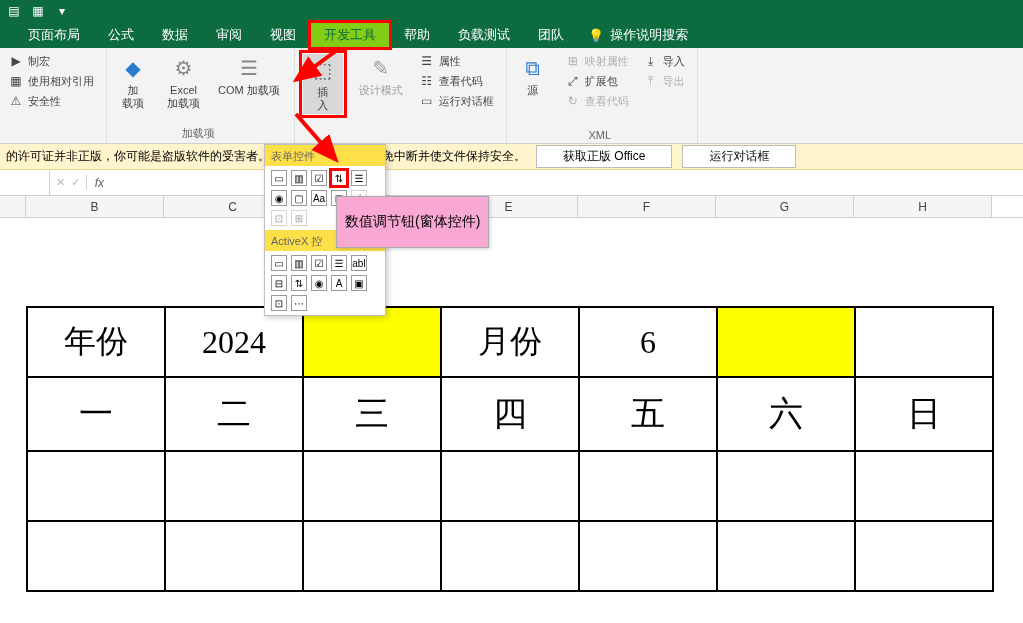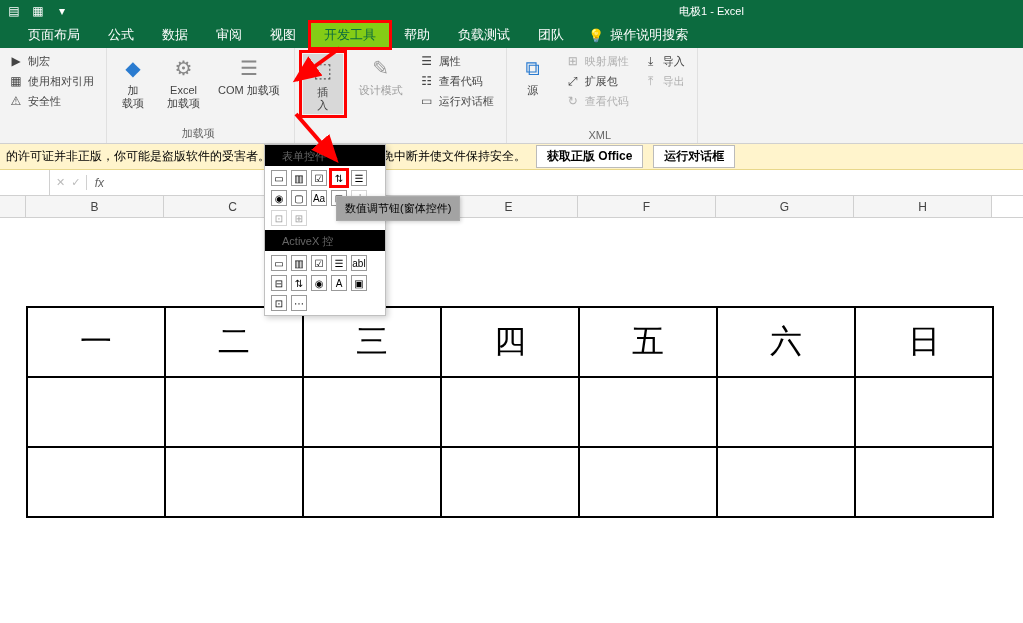--- a/index.html
+++ b/index.html
@@ -28,29 +28,29 @@
 .big-btn .ico { width:32px; height:28px; display:flex; align-items:center; justify-content:center; font-size:20px; }
 .big-btn .lbl { font-size:11px; text-align:center; line-height:13px; }
 .stack { display:flex; flex-direction:column; gap:2px; }
 .row-item { display:flex; align-items:center; gap:4px; padding:1px 2px; cursor:pointer; white-space:nowrap; }
 .row-item .ico { width:16px; height:16px; display:flex; align-items:center; justify-content:center; font-size:12px; }
 .row-item.disabled { color:#b0b0b0; }
 .insert-ring { outline:3px solid red; outline-offset:-1px; padding:2px; }
 
 
 .dropdown { position:absolute; top:144px; left:264px; width:122px; background:#fff; border:1px solid #c0c0c0; box-shadow:2px 2px 6px rgba(0,0,0,.2); font-size:11px; z-index:50; }
-.dropdown .sect-label { padding:4px 6px 2px 17px; color:#666; background:#000000; }
+.dropdown .sect-label { padding:4px 6px 2px 6px; color:#666; background:#fde047; }
 .dropdown .ctrl-grid { display:flex; flex-wrap:wrap; padding:4px 6px; gap:4px; }
 .dropdown .ctrl { width:16px; height:16px; border:1px solid #999; display:flex; align-items:center; justify-content:center; font-size:10px; background:#fff; cursor:pointer; }
 .dropdown .ctrl.ring { outline:3px solid red; outline-offset:-1px; }
-.tooltip { position:absolute; top:196px; left:336px; background:#a3a3a3; border:1px solid #aaa; padding:4px 8px; font-size:11px; box-shadow:1px 1px 4px rgba(0,0,0,.2); z-index:60; white-space:nowrap;}
+.tooltip { position:absolute; top:196px; left:336px; background:#f9a8d4; border:1px solid #aaa; padding:16px 8px; font-size:14px; box-shadow:1px 1px 4px rgba(0,0,0,.2); z-index:60; white-space:nowrap;}
 
 
 .msgbar { height:26px; background:#fff4cc; border-bottom:1px solid #e8d78a; display:flex; align-items:center; font-size:12px; padding-left:6px; gap:10px; position:relative; z-index:5;}
-.msgbar .btn { background:#fff; border:1px solid #bbb; padding:2px 10px; font-size:12px; cursor:pointer;font-weight:bold; }
+.msgbar .btn { background:#fff; border:1px solid #bbb; padding:2px 26px; font-size:12px; cursor:pointer; }
 
 
 .fbar { height:26px; border-bottom:1px solid #d0d0d0; display:flex; align-items:center; font-size:12px; }
 .fbar .namebox { width:50px; border-right:1px solid #d0d0d0; height:100%; display:flex; align-items:center; padding-left:6px; color:#666; }
 .fbar .fx { width:24px; text-align:center; color:#666; font-style:italic; }
 .fbar .sep { height:60%; width:1px; background:#d0d0d0; }
 .fbar .icons { display:flex; gap:6px; padding:0 6px; color:#bbb; font-size:11px;}
 
 
 .col-headers { height:22px; display:flex; border-bottom:1px solid #d0d0d0; font-size:12px; color:#444; }
@@ -70,21 +70,20 @@
 </style>
 </head>
 <body>
 
 <div class="titlebar">
   <div class="qat">
     <span>▤</span>
     <span>▦</span>
     <span>▾</span>
   </div>
-  <div class="doc-title">电极1 - Excel</div>
 </div>
 
 <div class="tabs">
   <div class="tab">页面布局</div>
   <div class="tab">公式</div>
   <div class="tab">数据</div>
   <div class="tab">审阅</div>
   <div class="tab">视图</div>
   <div class="tab active ring">开发工具</div>
   <div class="tab">帮助</div>
@@ -227,20 +226,29 @@
   <div class="ch"></div>
   <div class="ch">E</div>
   <div class="ch">F</div>
   <div class="ch">G</div>
   <div class="ch">H</div>
 </div>
 
 <div class="grid">
   <table class="sheet-table">
     <tbody>
+        <tr>
+      <td>年份</td>
+      <td>2024</td>
+      <td class="yellow"></td>
+      <td>月份</td>
+      <td>6</td>
+      <td class="yellow"></td>
+      <td></td>
+    </tr>
     <tr>
       <td>一</td>
       <td>二</td>
       <td>三</td>
       <td>四</td>
       <td>五</td>
       <td>六</td>
       <td>日</td>
     </tr>
     <tr class="empty">

